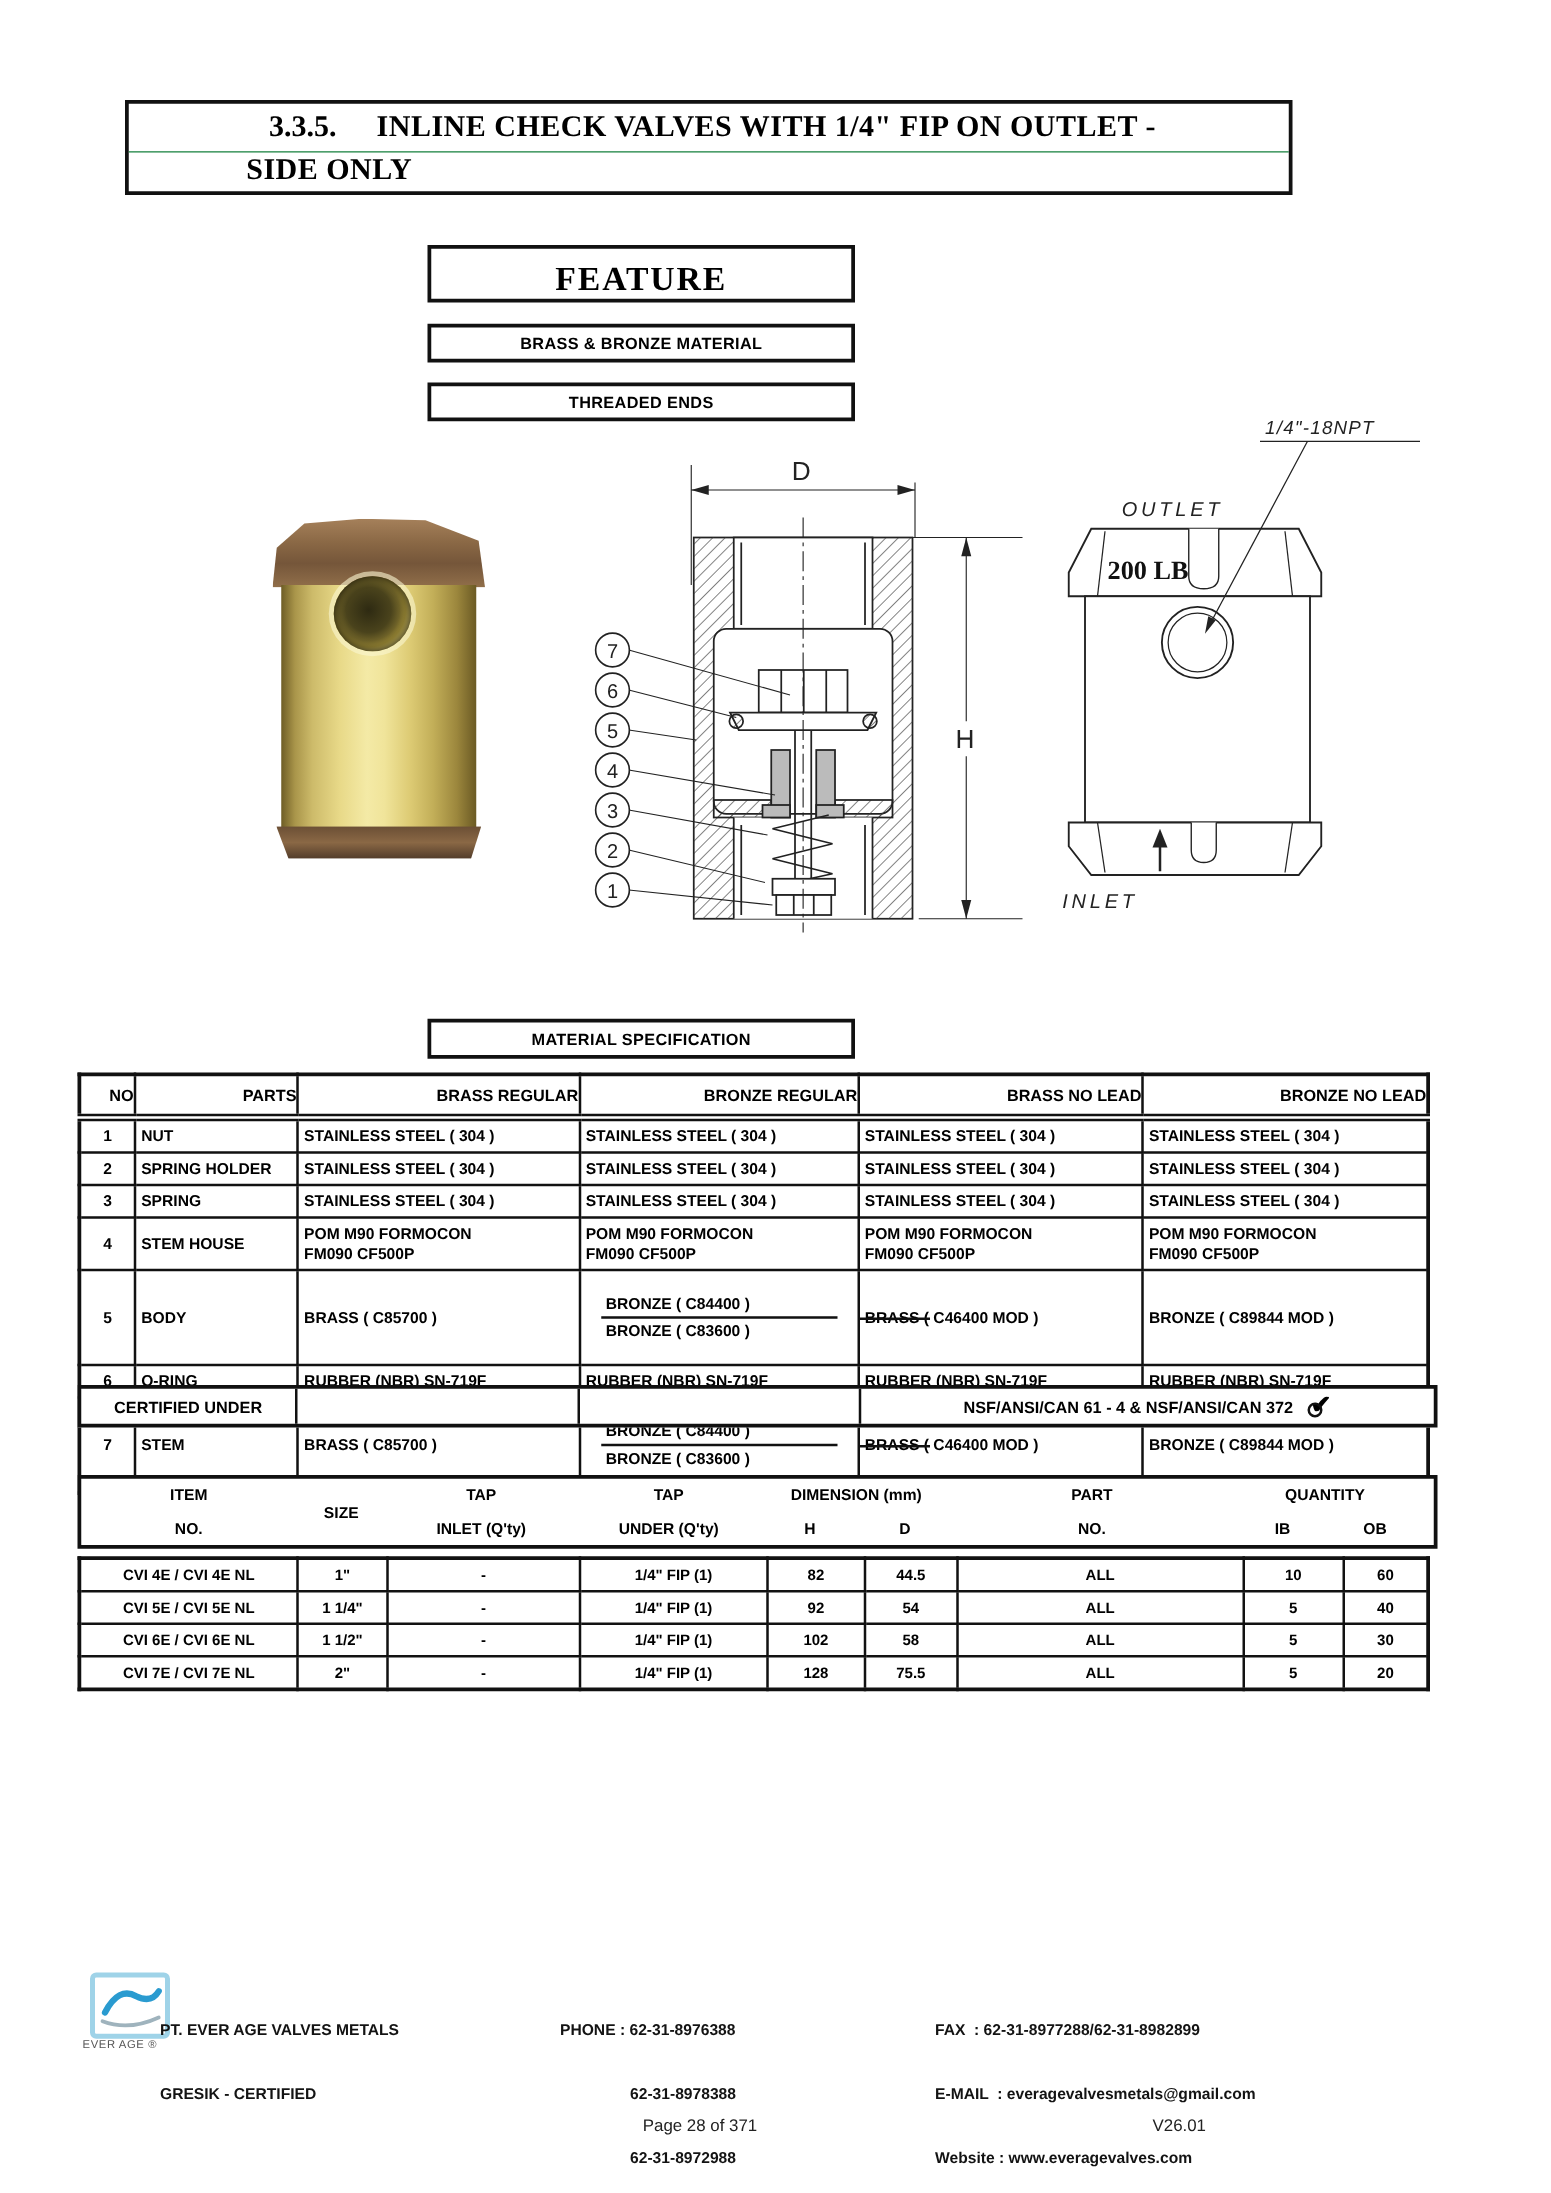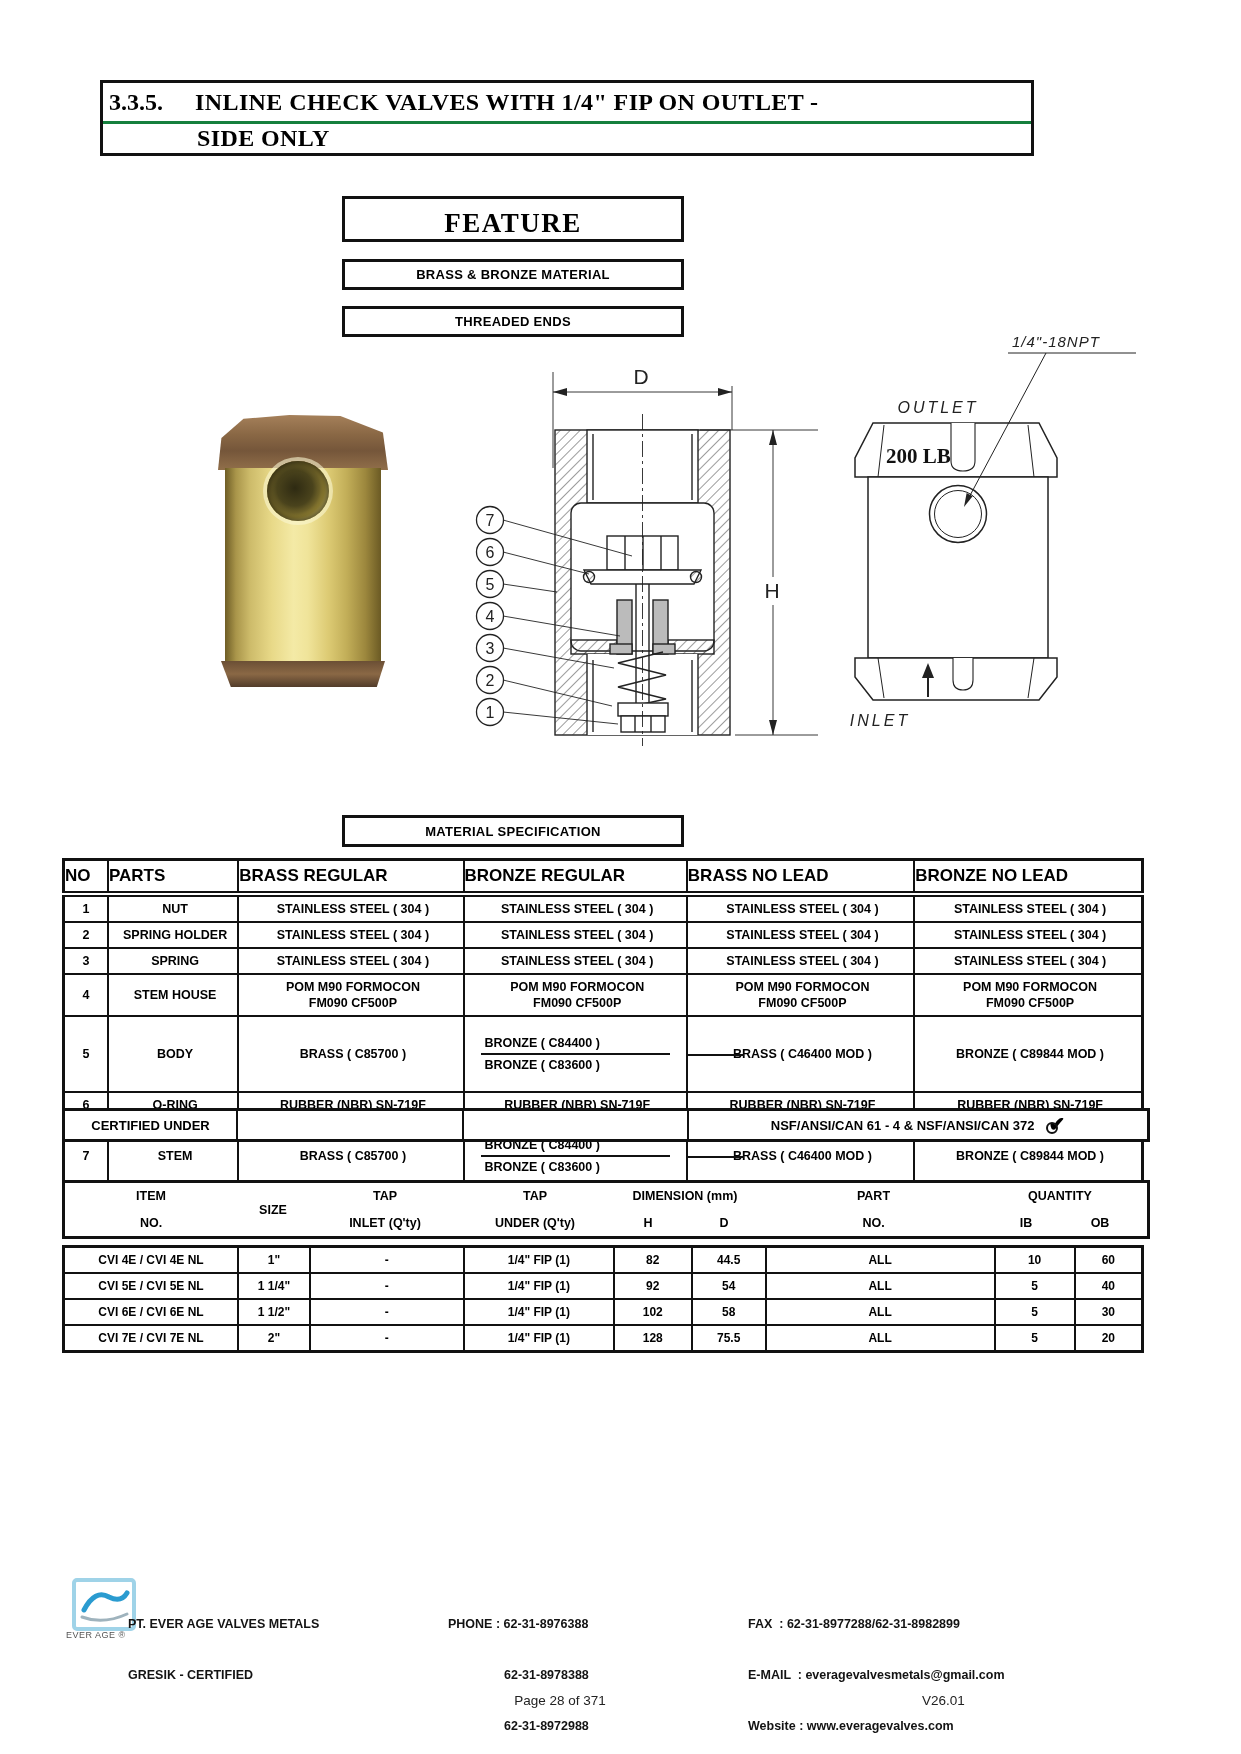--- a/index.html
+++ b/index.html
@@ -8,21 +8,21 @@
     font-family:"Liberation Sans", sans-serif; color:#000; overflow:hidden;
   }
   .abs { position:absolute; }
 
   
   .title-box {
     left:100px; top:80px; width:928px; height:70px;
     border:3px solid #111; background:#fff;
     font-family:"Liberation Serif", serif; font-weight:bold;
   }
-  .title-row1 { height:38px; border-bottom:3px solid #15803d; display:flex; align-items:center; }
+  .title-row1 { height:38px; border-bottom:1px solid #15803d; display:flex; align-items:center;justify-content:center; }
   .title-row2 { height:29px; display:flex; align-items:center; padding-left:94px; }
   .title-sec { padding-left:6px; width:86px; font-size:24px; }
   .title-main { font-size:24px; letter-spacing:.4px; }
 
   
   .fbox { left:342px; width:336px; border:3px solid #111; background:#fff;
           display:flex; align-items:center; justify-content:center; }
   .feature-box { top:196px; height:40px; font-family:"Liberation Serif", serif; font-weight:bold; font-size:27px; letter-spacing:1.5px;align-items:flex-end; }
   .note-box { height:25px; font-weight:bold; font-size:13px; letter-spacing:.3px; }
   .note1 { top:259px; } .note2 { top:306px; }
@@ -41,22 +41,22 @@
   .photo .pbottom { position:absolute; bottom:0; left:4px; right:4px; height:26px;
     background:linear-gradient(180deg,#6b4f35 0%,#8a6845 50%,#523c2a 100%);
     clip-path:polygon(0 0,100% 0,95% 100%,6% 100%); }
 
   
   .band { left:420px; top:320px; width:720px; height:430px; }
 
   
   .mat-table { left:62px; top:858px; }
   .mat-table table { border-collapse:collapse; border:3px solid #111; table-layout:fixed; width:1082px; background:#fff; }
-  .mat-table th, .mat-table td { border:2px solid #111; font-size:12.5px; font-weight:bold; padding:0 0 0 4px; text-align:center; }
-  .mat-table th { text-align:left; font-size:17px; height:30px; border-bottom:6px double #111; padding:0; }
+  .mat-table th, .mat-table td { border:2px solid #111; font-size:12.5px; font-weight:bold; padding:0 0 0 4px; text-align:left; }
+  .mat-table th { text-align:right; font-size:13px; height:30px; border-bottom:6px double #111; padding:0; }
   .mat-table td.cno { text-align:center; padding:0; }
   tr.rh24 td { height:24px; } tr.rh40 td { height:40px; } tr.rh38 td { height:38px; } tr.rh42 td { height:42px; }
   .two-line { line-height:1.3; }
   td.split-cell { padding:16px; }
   .split-cell .half { height:20px; display:flex; align-items:center; padding-left:4px; }
   .split-cell .half + .half { border-top:2px solid #111; }
   td.stub { position:relative; }
   td.stub::before { content:""; position:absolute; left:0; top:50%; width:56px; border-top:2px solid #111; }
 
   

